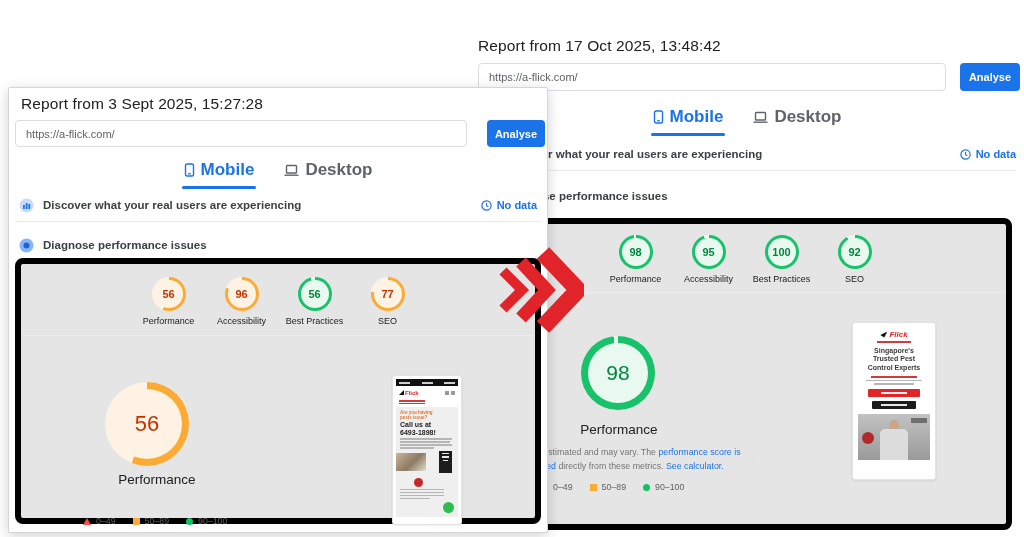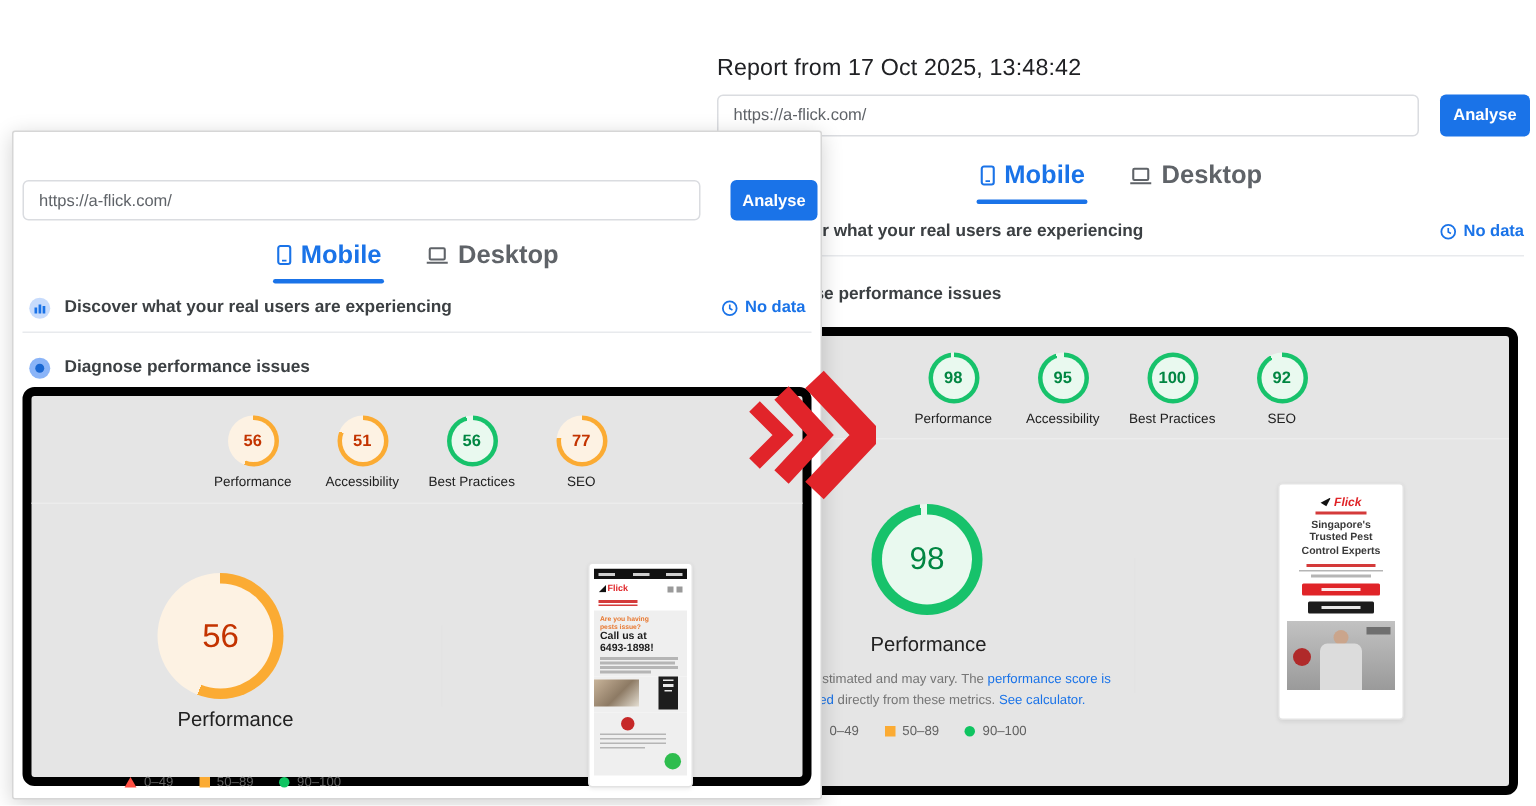--- a/index.html
+++ b/index.html
@@ -237,20 +237,21 @@
             <div class="p-head"></div>
             <div class="p-body"></div>
             <div class="p-patch"></div>
         </div>
       </div>
     </div>
   </div>
 </div>
 
 <div class="panel" id="left-panel">
+  <div class="abs report-title" style="left:12px; top:7px;">Report from 3 Sept 2025, 15:27:28</div>
 
   <div class="abs" style="left:6px; top:32px; width:452px; height:27px;">
     <input class="url-input" value="https://a-flick.com/" style="">
   </div>
   <div class="abs" style="left:478px; top:32px; width:58px; height:27px;">
     <button class="analyse-btn">Analyse</button>
   </div>
 
   <div class="abs tabs-row" style="left:0; right:0; top:72px;">
     <div class="tab active">
@@ -300,21 +301,21 @@
   <div class="abs score-card" style="left:6px; top:170px; width:526px; height:266px;">
     <div class="chips-row" style="top:13px;">
       <div class="chip">
         <div class="ring" style="background: conic-gradient(rgb(251, 171, 51) 56%, rgb(253, 242, 227) 56%, rgb(253, 242, 227) 100%); border-radius: 50%;">
             <div class="gauge-inner" style="background: rgb(253, 242, 227); color: rgb(195, 51, 0);">56</div>
           </div>
         <div class="chip-label">Performance</div>
       </div>
       <div class="chip">
         <div class="ring" style="background: conic-gradient(rgb(251, 171, 51) 81%, rgb(253, 242, 227) 81%, rgb(253, 242, 227) 100%); border-radius: 50%;">
-            <div class="gauge-inner" style="background: rgb(253, 242, 227); color: rgb(195, 51, 0);">51</div>
+            <div class="gauge-inner" style="background: rgb(253, 242, 227); color: rgb(195, 51, 0);">96</div>
           </div>
         <div class="chip-label">Accessibility</div>
       </div>
       <div class="chip">
         <div class="ring" style="background: conic-gradient(rgb(23, 194, 107) 96%, rgb(233, 249, 239) 96%, rgb(233, 249, 239) 100%); border-radius: 50%;">
             <div class="gauge-inner" style="background: rgb(233, 249, 239); color: rgb(1, 134, 66);">56</div>
           </div>
         <div class="chip-label">Best Practices</div>
       </div>
       <div class="chip">

